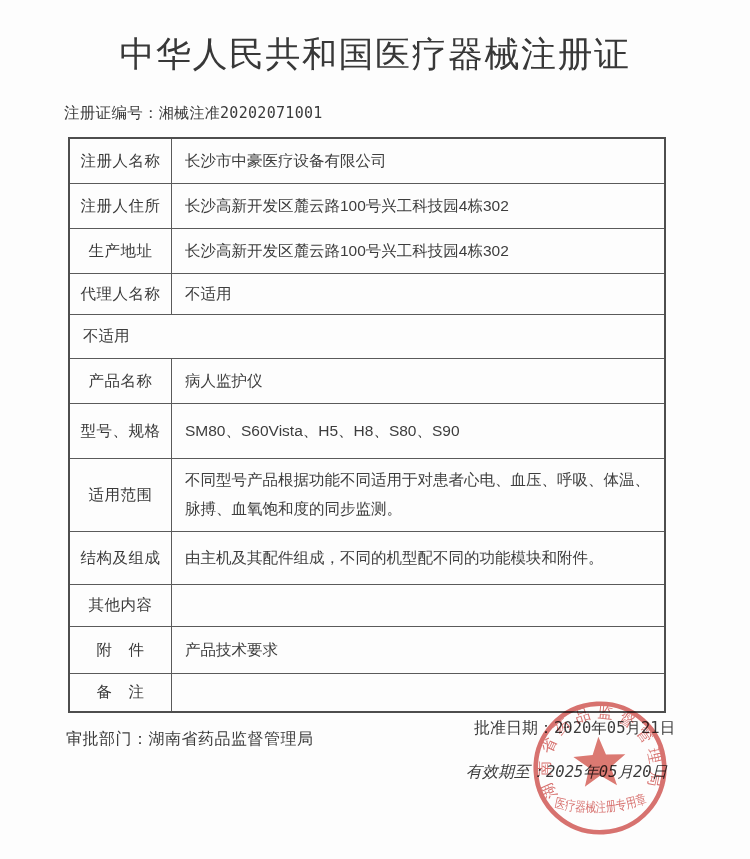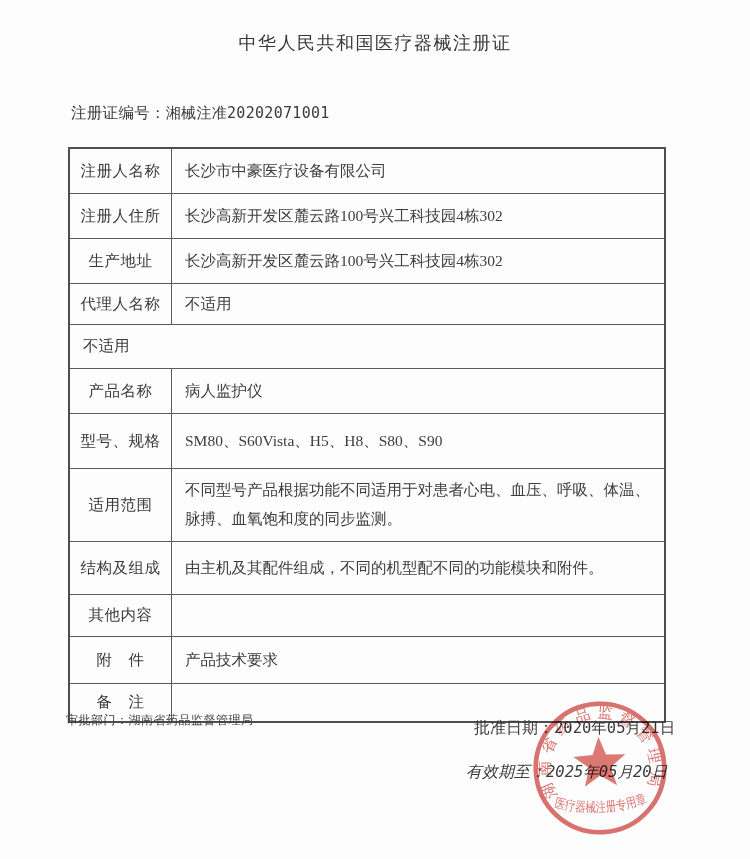--- a/index.html
+++ b/index.html
@@ -4,54 +4,54 @@
 <style>
   html,body { margin:0; padding:0; background:#ffffff; }
   .page {
     position:relative; width:750px; height:859px;
     background:#fdfdfd; overflow:hidden;
     font-family:"Liberation Serif","DejaVu Serif",serif;
     color:#3b3b3b;
   }
   .title {
     position:absolute; top:31px; left:0; width:100%;
-    text-align:center; font-size:18px; font-weight:400;
+    text-align:center; font-size:35px; font-weight:400;
     letter-spacing:1.5px; color:#383838; margin:0;
   }
   .cert-line {
     position:absolute; top:103px; left:64px;
-    font-size:15.5px; letter-spacing:0.3px;margin-left:7px;
+    font-size:15.5px; letter-spacing:0.3px;
   }
   .mono { font-family:"DejaVu Sans Mono","Liberation Serif",serif; font-size:15px; }
   .table {
-    position:absolute; top:147px; left:68px; width:598px;
+    position:absolute; top:137px; left:68px; width:598px;
     border:2px solid #4e4e4e; box-sizing:border-box;
     background:transparent;
   }
   .row { display:flex; border-bottom:1px solid #5a5a5a; }
   .row:last-child { border-bottom:none; }
   .cell { box-sizing:border-box; }
   .label {
     width:102px; border-right:1px solid #5a5a5a;
     display:flex; align-items:center; justify-content:center;
     font-size:15.5px; letter-spacing:0.5px; text-align:center;
     color:#3a3a3a; flex-shrink:0;
   }
   .value {
     flex:1; display:flex; align-items:center;
     padding:4px 14px 4px 13px; font-size:15.5px; line-height:1.85;
     color:#3d3d3d;
-    font-family:Liberation Serif, serif;
+    font-family:Liberation Sans, sans-serif;
   }
   .r1{height:44px}.r2{height:44px}.r3{height:44px}.r4{height:40px}
   .r5{height:43px}.r6{height:44px}.r7{height:54px}.r8{height:52px}
   .r9{height:72px}.r10{height:46px}.r11{height:41px}.r12{height:37px}
   .approval {
-    position:absolute; left:66px; top:712px;
-    font-size:12px; letter-spacing:0.5px; z-index:2;
+    position:absolute; left:66px; top:729px;
+    font-size:16px; letter-spacing:0.5px; z-index:2;
   }
   .date-line1 { position:absolute; left:466px; top:718px; font-size:16px; z-index:2;margin-left:8px; }
   .date-line2 { position:absolute; left:466px; top:762px; font-size:16px; z-index:2;font-style:italic; }
   .date-line1 .mono, .date-line2 .mono { font-size:15.5px; }
   .stamp {
     position:absolute; left:514px; top:682px; width:172px; height:172px;
     z-index:3; mix-blend-mode:multiply; opacity:0.88;
     transform:rotate(-3deg);
   }
   .stamp text { font-family:"Liberation Serif","DejaVu Serif",serif; }

